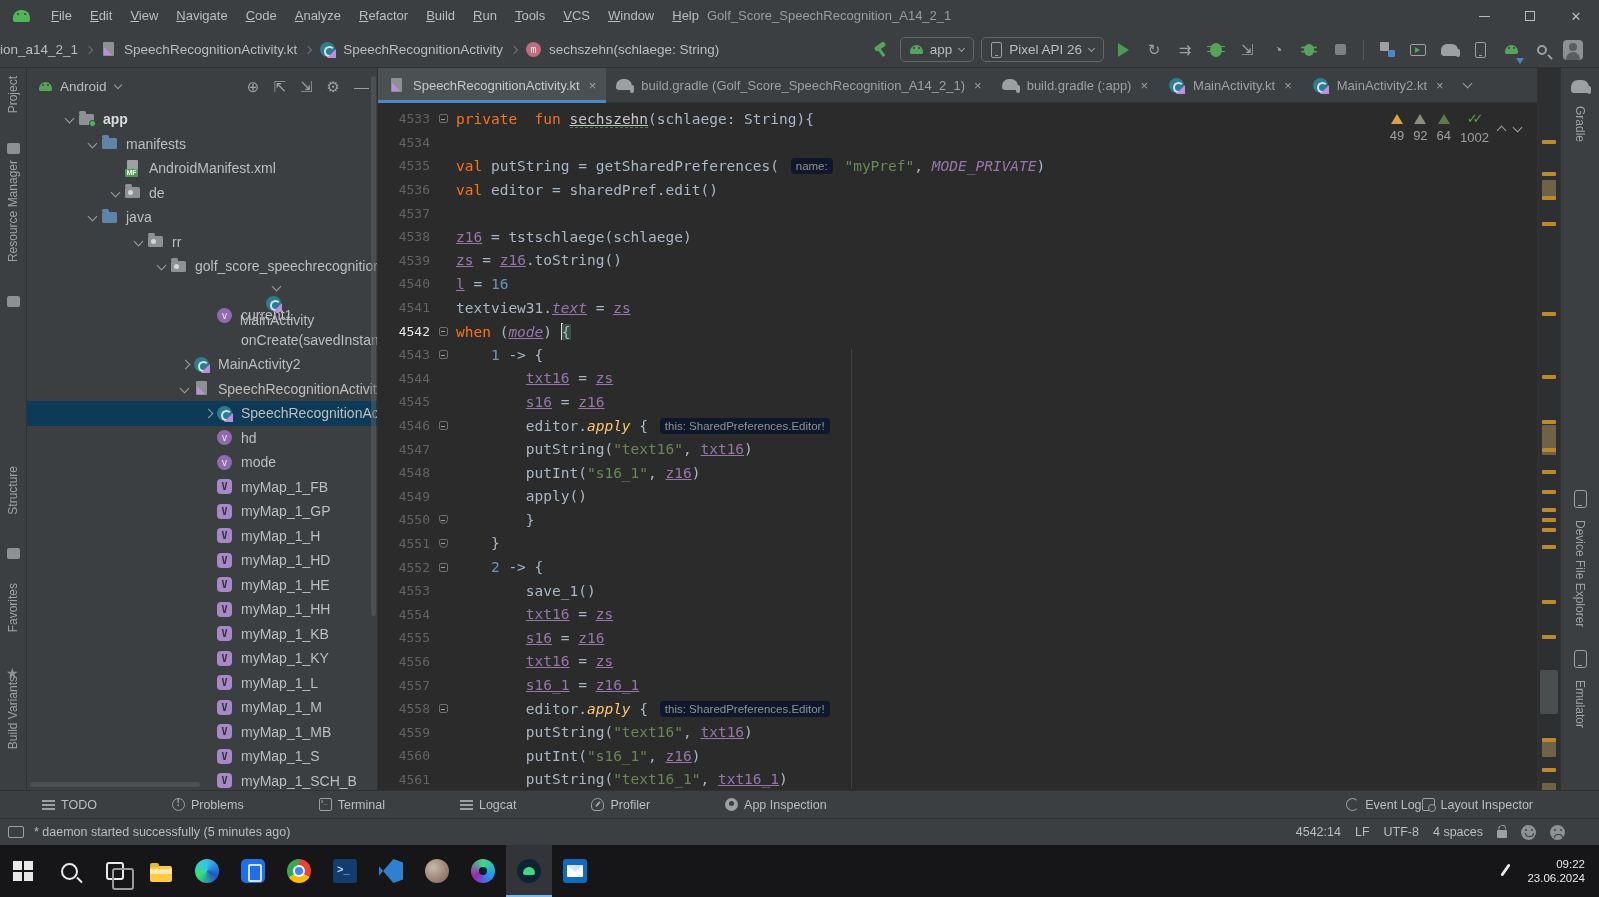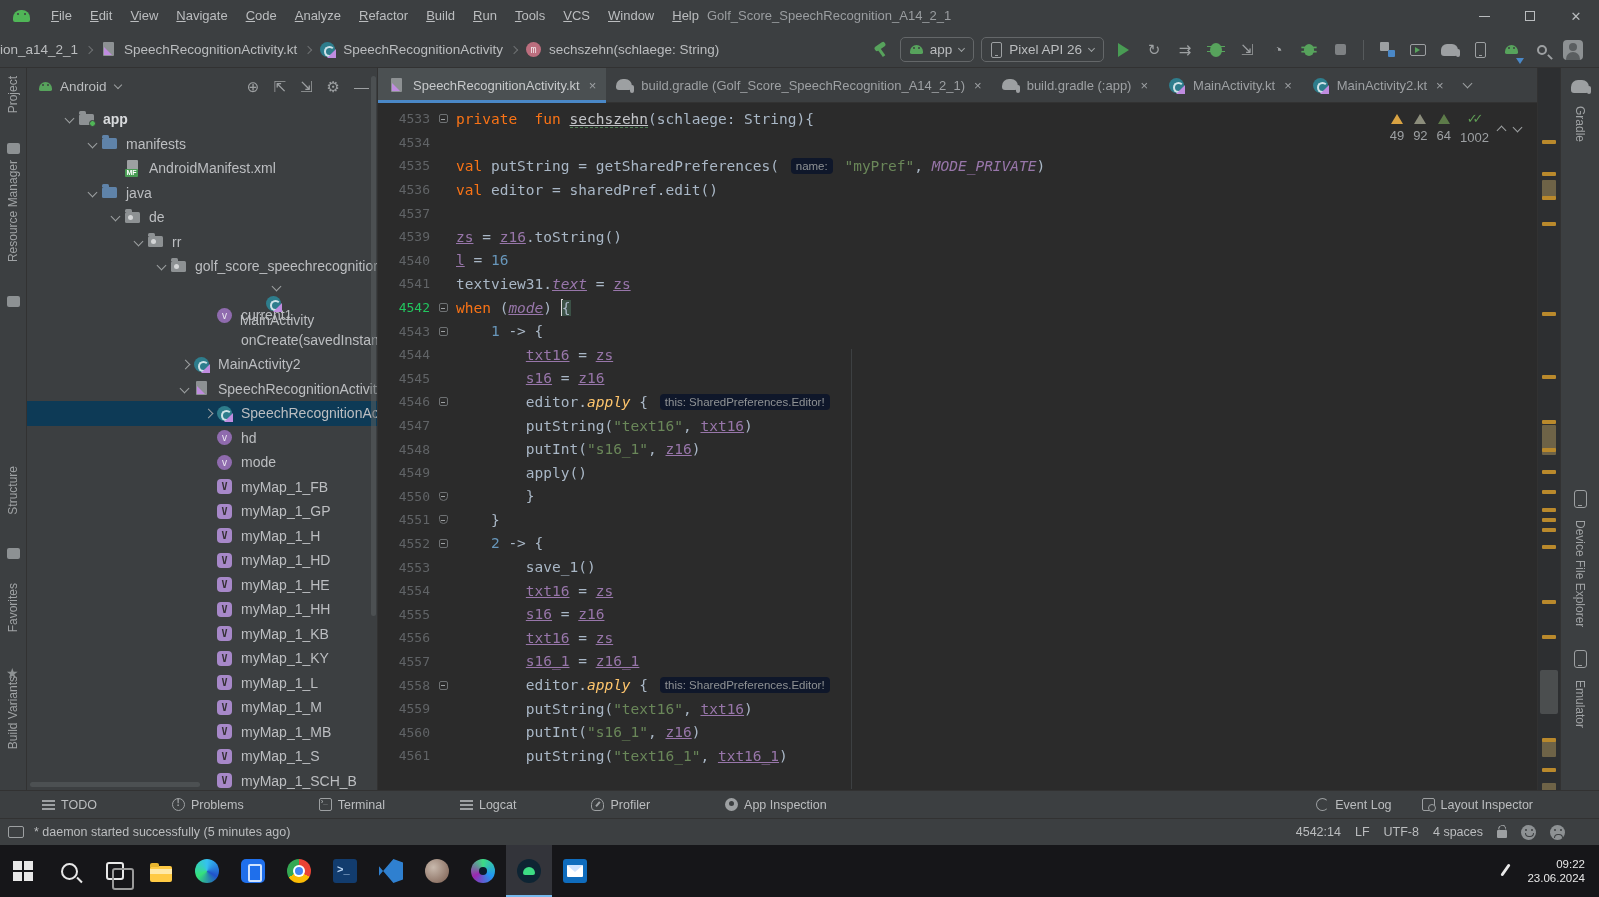--- a/index.html
+++ b/index.html
@@ -113,21 +113,21 @@
   .etab.active::after { content:""; position:absolute; left:0; right:0; bottom:-1px; height:3px; background:#4a88c7; }
   .etab .x { color:#9da0a3; font-size:13px; margin-left:2px; }
   .etab .ti { position:relative; width:17px; height:17px; flex:none; }
   #tab-overflow { display:flex; align-items:center; padding:0 10px; }
   #tab-overflow .dd { width:7px;height:7px;border-right:1.8px solid #9da0a2;border-bottom:1.8px solid #9da0a2;transform:rotate(45deg);margin-top:-3px; }
 
   #code-wrap { position:relative; flex:1; overflow:hidden; background:#2b2b2b; }
   #code { position:absolute; top:4px; left:0; right:0; font-family:"DejaVu Sans Mono","Liberation Mono",monospace; font-size:14.5px; }
   .cl { height:23.6px; display:flex; align-items:center; white-space:pre; }
   .cl .lno { width:52px; text-align:right; color:#606366; font-size:13px; flex:none; font-family:"DejaVu Sans Mono",monospace; }
-  .cl .lno.cur { color:#22c55e; }
+  .cl .lno.cur { color:#e5e5e5; }
   .cl .fold { width:26px; flex:none; display:flex; justify-content:center; }
   .fold i { width:9px; height:9px; border:1px solid #6e7173; border-radius:2px; position:relative; display:block; }
   .fold i::after{content:"";position:absolute;left:1.5px;top:3.5px;width:4px;height:1px;background:#9da0a2}
   .fold i.end{border-radius:2px 2px 5px 5px}
   .cl .code-text { flex:1; }
   .k{color:#f97316}
   .t{color:#a9b7c6}
   .s{color:#6a8759}
   .n2{color:#6897bb}
   .f{color:#9876aa;text-decoration:underline}
@@ -162,21 +162,21 @@
   .rs-ico-elephant::after{content:"";position:absolute;right:-2px;top:6px;width:4px;height:8px;background:#9da0a2;border-radius:2px}
   .rs-ico-phone{position:absolute;left:13px;width:13px;height:18px;border:1.6px solid #9da0a2;border-radius:3px}
   .rs-ico-phone::after{content:"";position:absolute;left:3px;bottom:1px;width:4px;height:1.5px;background:#9da0a2}
 
   
   #bottombar { position:absolute; top:790px; left:0; width:100%; height:28px; background:#3c3f41;
     border-top:1px solid #323232; display:flex; align-items:center; color:#bbbdbf; font-size:12.5px; }
   .bb-item { display:flex; align-items:center; gap:6px; margin-right:27px; }
   #bottombar .left-group { display:flex; margin-left:42px;gap:48px; }
   #bottombar .right-group { display:flex; margin-left:auto; margin-right:66px; }
-  #bottombar .right-group .bb-item{margin-right:0;margin-left:30px}
+  #bottombar .right-group .bb-item{margin-right:0;}
   .bico { width:13px; height:13px; position:relative; flex:none; }
   .bico-todo::before{content:"";position:absolute;left:0;top:2px;width:13px;height:2px;background:#9da0a2;box-shadow:0 4px 0 #9da0a2,0 8px 0 #9da0a2}
   .bico-problems{border:1.5px solid #9da0a2;border-radius:50%}
   .bico-problems::before{content:"!";position:absolute;left:3.5px;top:-2.5px;color:#9da0a2;font-size:10px;font-weight:bold}
   .bico-terminal{border:1.5px solid #9da0a2;border-radius:2px}
   .bico-terminal::before{content:"›_";position:absolute;left:1px;top:-2px;color:#9da0a2;font-size:8px;font-weight:bold}
   .bico-logcat::before{content:"";position:absolute;left:0;top:2px;width:13px;height:2px;background:#9da0a2;box-shadow:0 4px 0 #9da0a2,0 8px 0 #9da0a2}
   .bico-profiler{border:1.5px solid #9da0a2;border-radius:50% 50% 4px 4px}
   .bico-profiler::before{content:"";position:absolute;left:5px;top:2px;width:1.5px;height:6px;background:#9da0a2;transform:rotate(40deg)}
   .bico-inspection{border-radius:50%;background:#9da0a2}
@@ -398,35 +398,35 @@
             </span>
             <span>manifests</span>
           </div>
           <div class="tree-row" style="padding-left: 81px;">
             <span class="chev"></span>
             <span class="ti" style="position: relative; width: 18px; height: 17px; display: inline-block; flex: 0 0 auto;">
               <span class="ti-mf"></span>
             </span>
             <span>AndroidManifest.xml</span>
           </div>
-          <div class="tree-row" style="padding-left: 58px;">
-            <span class="chev open"></span>
-            <span class="ti" style="position: relative; width: 18px; height: 17px; display: inline-block; flex: 0 0 auto;">
-              <span class="ti-folder"></span>
-            </span>
-            <span>java</span>
-          </div>
           <div class="tree-row" style="padding-left: 81px;">
             <span class="chev open"></span>
             <span class="ti" style="position: relative; width: 18px; height: 17px; display: inline-block; flex: 0 0 auto;">
               <span class="ti-folder gray">
                 <span class="dotw"></span>
               </span>
             </span>
             <span>de</span>
+          </div>
+          <div class="tree-row" style="padding-left: 58px;">
+            <span class="chev open"></span>
+            <span class="ti" style="position: relative; width: 18px; height: 17px; display: inline-block; flex: 0 0 auto;">
+              <span class="ti-folder"></span>
+            </span>
+            <span>java</span>
           </div>
           <div class="tree-row" style="padding-left: 104px;">
             <span class="chev open"></span>
             <span class="ti" style="position: relative; width: 18px; height: 17px; display: inline-block; flex: 0 0 auto;">
               <span class="ti-folder gray">
                 <span class="dotw"></span>
               </span>
             </span>
             <span>rr</span>
           </div>
@@ -631,20 +631,21 @@
           </div>
         </div>
       <div id="code-wrap">
         <div id="indent-guide"></div>
         <div id="code">
             <div class="cl"><span class="lno">4533</span><span class="fold"><i></i></span><span class="code-text"><span class="k">private  fun </span><span class="fn">sechszehn</span><span class="t">(schlaege: String){</span></span></div>
             <div class="cl"><span class="lno">4534</span><span class="fold"></span><span class="code-text"></span></div>
             <div class="cl"><span class="lno">4535</span><span class="fold"></span><span class="code-text"><span class="k">val </span><span class="t">putString = getSharedPreferences( </span><span class="h">name:</span><span class="s"> "myPref"</span><span class="t">, </span><span class="c">MODE_PRIVATE</span><span class="t">)</span></span></div>
             <div class="cl"><span class="lno">4536</span><span class="fold"></span><span class="code-text"><span class="k">val </span><span class="t">editor = sharedPref.edit()</span></span></div>
             <div class="cl"><span class="lno">4537</span><span class="fold"></span><span class="code-text"></span></div>
+            <div class="cl"><span class="lno">4538</span><span class="fold"></span><span class="code-text"><span class="f">z16</span><span class="t"> = tstschlaege(schlaege)</span></span></div>
             <div class="cl"><span class="lno">4539</span><span class="fold"></span><span class="code-text"><span class="f">zs</span><span class="t"> = </span><span class="f">z16</span><span class="t">.toString()</span></span></div>
             <div class="cl"><span class="lno">4540</span><span class="fold"></span><span class="code-text"><span class="f">l</span><span class="t"> = </span><span class="n2">16</span></span></div>
             <div class="cl"><span class="lno">4541</span><span class="fold"></span><span class="code-text"><span class="t">textview31.</span><span class="fi">text</span><span class="t"> = </span><span class="f">zs</span></span></div>
             <div class="cl"><span class="lno cur">4542</span><span class="fold"><i></i></span><span class="code-text"><span class="k">when</span><span class="t"> (</span><span class="fi">mode</span><span class="t">) </span><span class="caret"></span><span class="t brace-hl">{</span></span></div>
             <div class="cl"><span class="lno">4543</span><span class="fold"><i></i></span><span class="code-text"><span class="t">    </span><span class="n2">1</span><span class="t"> -&gt; {</span></span></div>
             <div class="cl"><span class="lno">4544</span><span class="fold"></span><span class="code-text"><span class="t">        </span><span class="f">txt16</span><span class="t"> = </span><span class="f">zs</span></span></div>
             <div class="cl"><span class="lno">4545</span><span class="fold"></span><span class="code-text"><span class="t">        </span><span class="f">s16</span><span class="t"> = </span><span class="f">z16</span></span></div>
             <div class="cl"><span class="lno">4546</span><span class="fold"><i></i></span><span class="code-text"><span class="t">        editor.</span><span class="e">apply</span><span class="t"> { </span><span class="h">this: SharedPreferences.Editor!</span></span></div>
             <div class="cl"><span class="lno">4547</span><span class="fold"></span><span class="code-text"><span class="t">        putString(</span><span class="s">"text16"</span><span class="t">, </span><span class="f">txt16</span><span class="t">)</span></span></div>
             <div class="cl"><span class="lno">4548</span><span class="fold"></span><span class="code-text"><span class="t">        putInt(</span><span class="s">"s16_1"</span><span class="t">, </span><span class="f">z16</span><span class="t">)</span></span></div>

